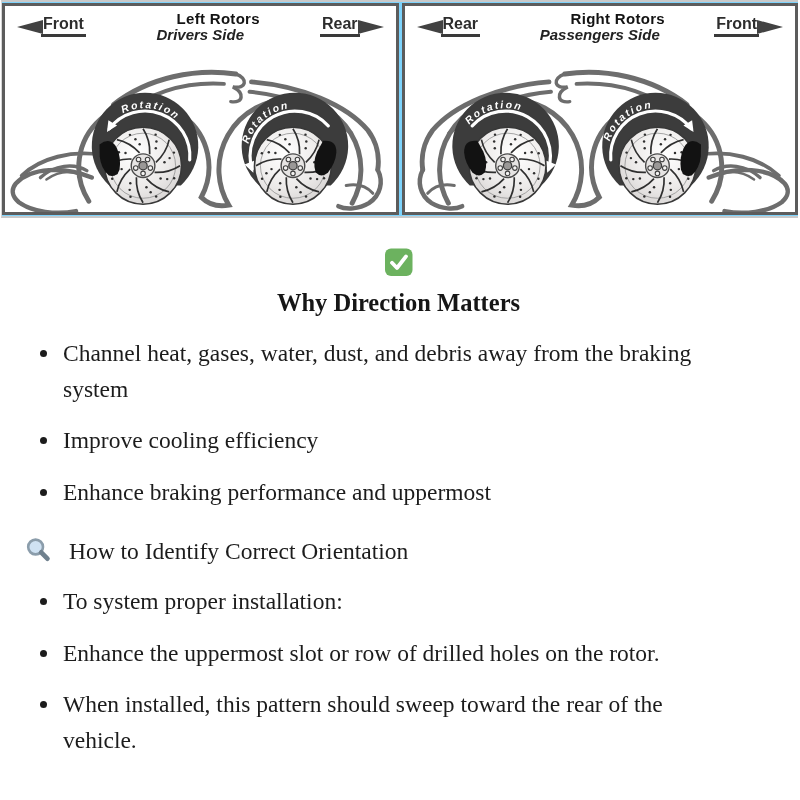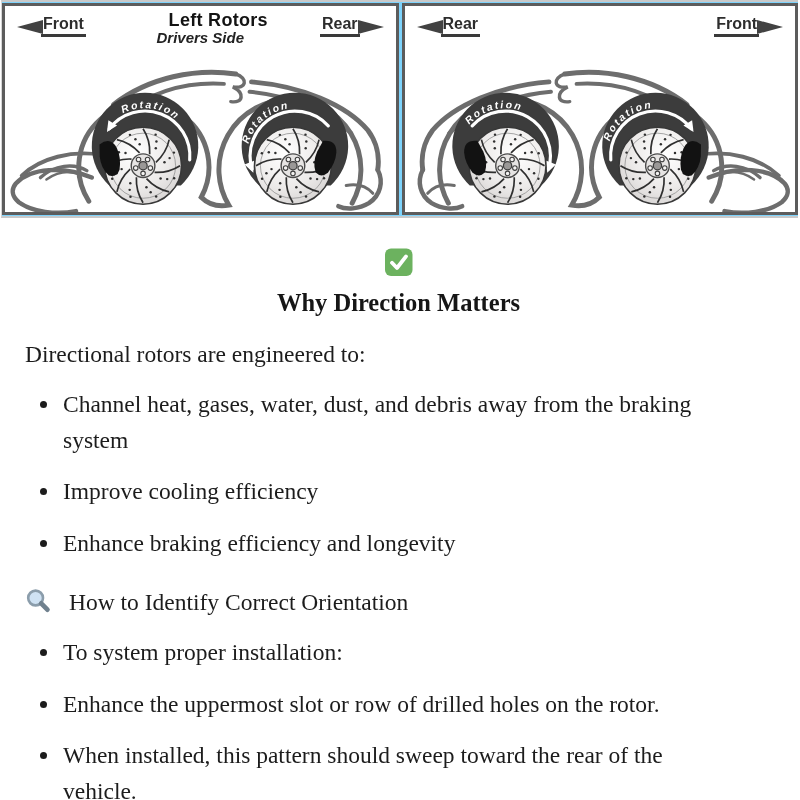--- a/index.html
+++ b/index.html
@@ -3,21 +3,21 @@
 <meta charset="utf-8">
 <style>
   html,body{margin:0;padding:0;background:#ffffff;}
   body{width:800px;font-family:"Liberation Serif",serif;color:#1c1c1c;}
 
   
   .diagram{display:flex;width:796px;margin:0 0 0 1px;border-top:2px solid #c9c9c9;border-bottom:2px solid #c9c9c9;border-left:1px solid #d6d6d6;padding:1px 0;gap:3px;background:#7dd3fc;}
   .panel{box-sizing:border-box;width:50%;height:212px;border:3px solid #5c5c5c;background:#fff;position:relative;overflow:hidden;}
   .panel-header{position:relative;height:50px;padding-top:5px;}
   .panel-titles{text-align:center;font-family:"Liberation Sans",sans-serif;}
-  .panel-title{font-size:18px;font-weight:bold;color:#131313;line-height:1.05;letter-spacing:.3px;padding-left:36px;}
+  .panel-title{font-size:15px;font-weight:bold;color:#131313;line-height:1.05;letter-spacing:.3px;padding-left:36px;}
   .panel-subtitle{font-size:15px;font-weight:bold;font-style:italic;color:#222;line-height:1.1;}
   .dir{position:absolute;top:9px;display:flex;align-items:center;gap:1px;font-family:"Liberation Sans",sans-serif;font-weight:bold;font-size:16px;color:#2d2d2d;}
   .dir-left{left:12px;}
   .dir-right{right:12px;}
   .dir-text{border-bottom:3px solid #3a3a3a;line-height:1.1;padding:0 2px 1px;}
   .tri{display:block;width:0;height:0;}
   .tri-left{border-top:7px solid transparent;border-bottom:7px solid transparent;border-right:26px solid #424242;margin-right:-3px;margin-top:3px;}
   .tri-right{border-top:7px solid transparent;border-bottom:7px solid transparent;border-left:26px solid #424242;margin-left:-3px;margin-top:3px;}
   .car-svg{display:block;width:100%;height:156px;}
 
@@ -171,20 +171,24 @@
           <text font-size="10.5" font-weight="bold" font-style="italic" fill="#ffffff" letter-spacing="2" font-family="&quot;Liberation Sans&quot;,sans-serif"><textPath startOffset="2" href="#car-left-t1" xlink:href="#car-left-t1">Rotation</textPath></text>
         </svg>
     </section>
 
     <section class="panel">
       <div class="panel-header">
         <div class="dir dir-left">
           <span class="tri tri-left"></span>
           <span class="dir-text">Rear</span>
         </div>
+        <div class="panel-titles">
+          <div class="panel-title">Right Rotors</div>
+          <div class="panel-subtitle">Passengers Side</div>
+        </div>
         <div class="dir dir-right">
           <span class="dir-text">Front</span>
           <span class="tri tri-right"></span>
         </div>
       </div>
       <svg class="car-svg" id="car-right" viewBox="0 0 396 158" preserveAspectRatio="xMidYMax meet">
           <defs>
             <radialGradient id="car-right-g" cx="40%" cy="35%" r="80%">
               <stop offset="0%" stop-color="#ffffff"></stop>
               <stop offset="55%" stop-color="#eceae9"></stop>
@@ -308,26 +312,25 @@
 
 
     <h2 class="sec-heading">
       <svg class="hicon" width="30" height="30" viewBox="0 0 30 30">
         <rect x="1" y="1.5" width="27.5" height="27.5" rx="6" fill="#6cb25f"></rect>
         <path d="M8,15.8 L13,21 L22,9.4" stroke="#ffffff" stroke-width="3.8" fill="none" stroke-linecap="round" stroke-linejoin="round"></path>
       </svg>
       <span>Why Direction Matters</span>
     </h2>
 
-    <p class="lead">Directional rotors are engineered to:</p>
 
     <ul class="blist">
         <li>Channel heat, gases, water, dust, and debris away from the braking system</li>
         <li>Improve cooling efficiency</li>
-        <li>Enhance braking efficiency and longevity</li>
+        <li>Enhance braking performance and uppermost</li>
       </ul>
 
     <h3 class="sec-heading2">
       <svg class="hicon" width="28" height="28" viewBox="0 0 28 28">
         <circle cx="10.6" cy="10" r="7.4" fill="#cfe2f3" stroke="#8b9dab" stroke-width="2.6"></circle>
         <line x1="16.2" y1="15.4" x2="22.4" y2="21.6" stroke="#70818e" stroke-width="4.8" stroke-linecap="round"></line>
       </svg>
       <span>How to Identify Correct Orientation</span>
     </h3>
 

